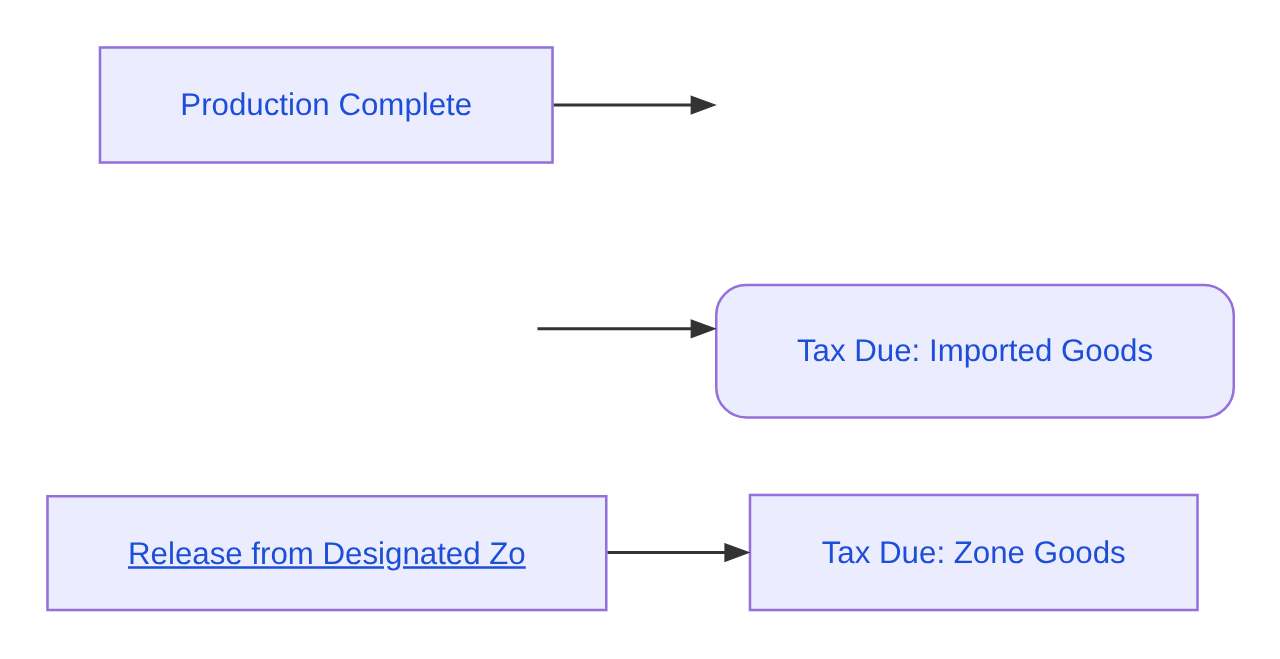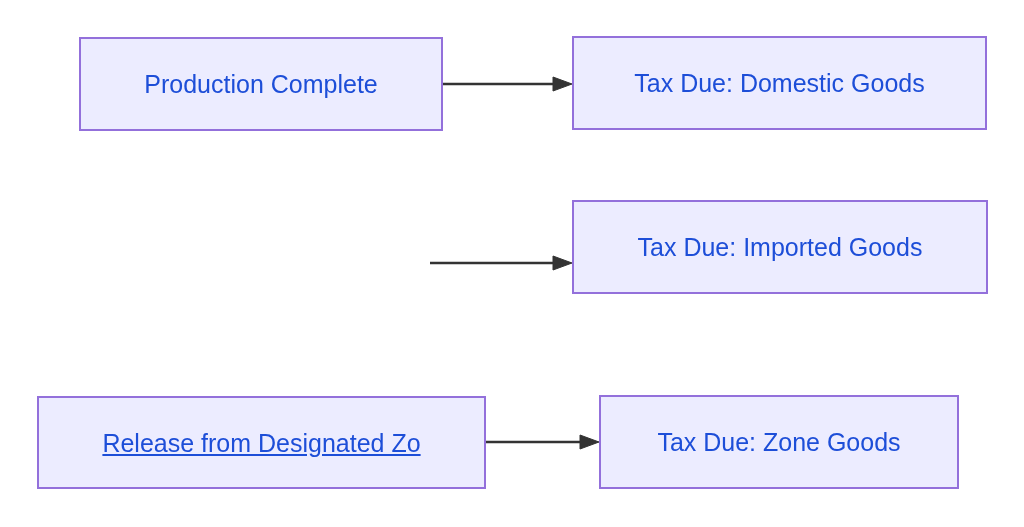--- a/index.html
+++ b/index.html
@@ -27,21 +27,21 @@
     justify-content: center;
     text-align: center;
     white-space: nowrap;
     line-height: 1.2;
   }
   
   .n-r1s { left: 79px;  top: 37px;  width: 364px; height: 94px; }
   .n-r1t { left: 572px; top: 36px;  width: 415px; height: 94px; }
   
   .n-r2s { left: 93px;  top: 216px; width: 337px; height: 94px; }
-  .n-r2t { left: 572px; top: 200px; width: 416px; height: 94px; }
+  .n-r2t { left: 572px; top: 227px; width: 416px; height: 108px; border-radius: 25px; }
   
   .n-r3s { left: 37px;  top: 396px; width: 449px; height: 93px; text-decoration: underline; }
   .n-r3t { left: 599px; top: 395px; width: 360px; height: 94px; }
 
   .edges {
     position: absolute;
     left: 0;
     top: 0;
     width: 1024px;
     height: 527px;
@@ -55,21 +55,20 @@
     fill: #333333;
     stroke: #333333;
   }
 </style>
 </head>
 <body>
 
 <div class="canvas">
 
   <div class="node n-r1s">Production Complete</div>
-  <div class="node n-r1t">Tax Due: Domestic Goods</div>
 
   <div class="node n-r2t">Tax Due: Imported Goods</div>
 
   <div class="node n-r3s">Release from Designated Zo</div>
   <div class="node n-r3t">Tax Due: Zone Goods</div>
 
   <svg class="edges" viewBox="0 0 1024 527" xmlns="http://www.w3.org/2000/svg">
     <g>
       <line x1="443" y1="84" x2="555" y2="84"></line>
       <polygon points="553,77 572,84 553,91"></polygon>

